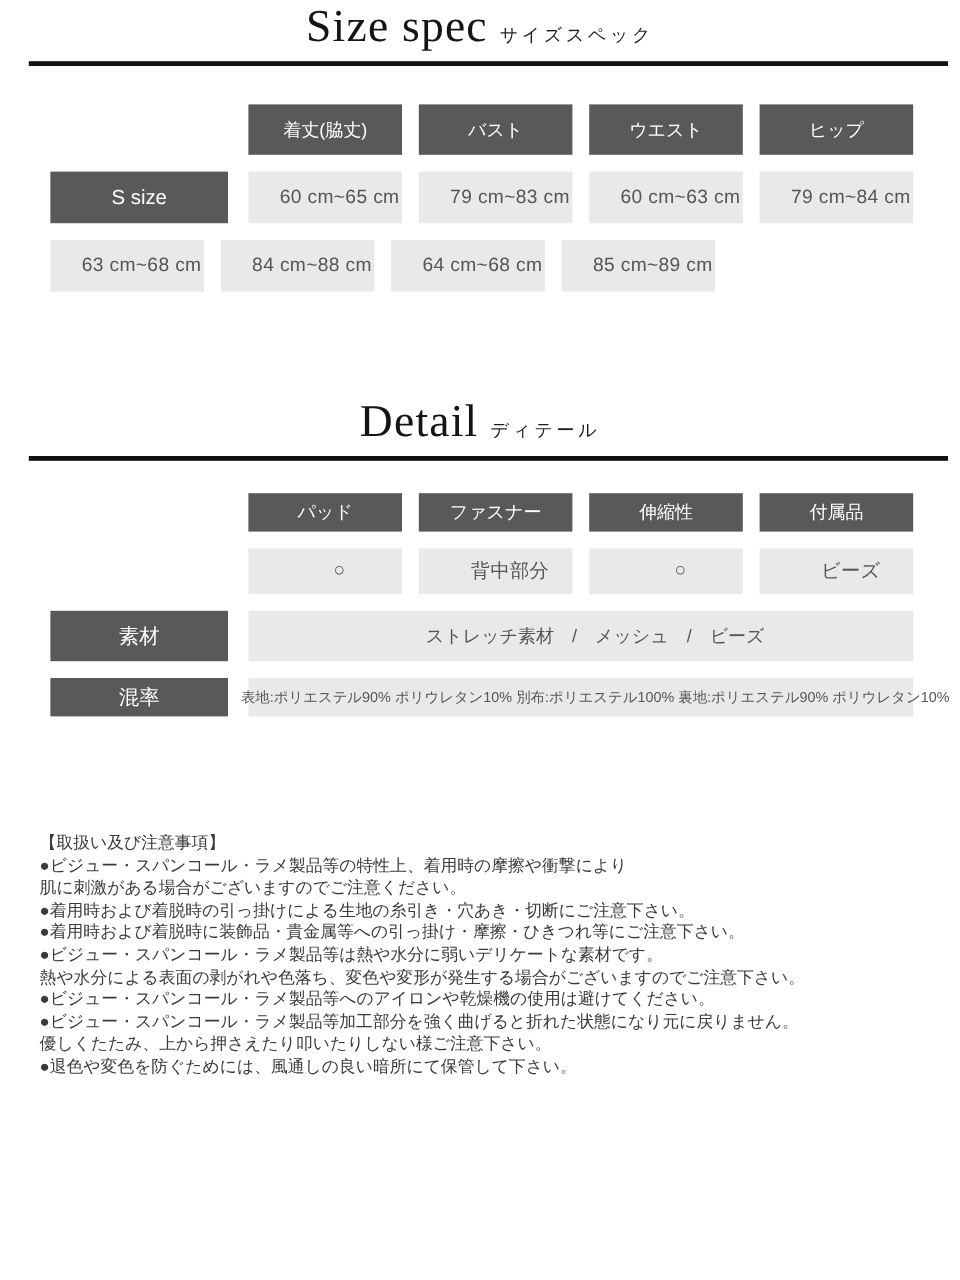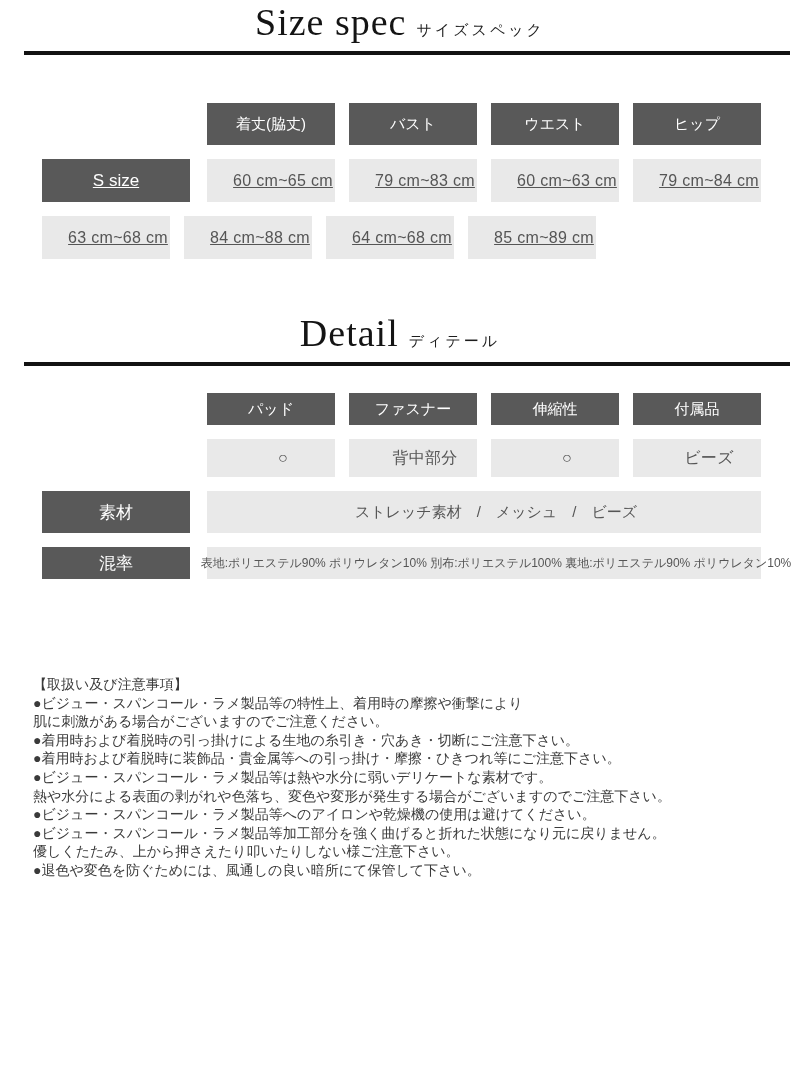--- a/index.html
+++ b/index.html
@@ -7,39 +7,39 @@
   .page {
     width: 800px;
     height: 1067px;
     background: #ffffff;
     font-family: "Liberation Sans", "DejaVu Sans", sans-serif;
     overflow: hidden;
     position: relative;
   }
   .title-block { text-align: center; }
   .title-block.first { }
-  .title-block.second { padding-top: 52px; }
+  .title-block.second { padding-top: 86px; }
   .title-en {
     font-family: "Liberation Serif", "DejaVu Serif", serif;
     font-size: 38px;
     color: #141414;
     letter-spacing: 1px;
   }
   .title-ja {
     font-size: 15px;
     color: #1d1d1d;
     margin-left: 10px;
     letter-spacing: 3px;
   }
   .rule {
     height: 4px;
     background: #121212;
     margin: 7px 10px 0 24px;
   }
-  .table { margin-top: 48px; }
+  .table { margin-top: 32px; }
   .detail-table { margin-top: 27px; }
   .trow { display: flex; margin: 0 0 14px 42px; }
   .trow:last-child { margin-bottom: 0; }
   .col-label {
     width: 148px;
     margin-right: 17px;
     flex: none;
   }
   .cell {
     width: 128px;
@@ -58,21 +58,21 @@
   .light {
     background: #e9e9e9;
     color: #555555;
     display: flex;
     align-items: center;
     justify-content: center;
     padding-left: 24px;
   }
   .spacer { background: transparent; }
   .h42 { height: 42px; }
-  .h43 { height: 43px; text-decoration: underline; }
+  .h43 { height: 43px; }
   .h38 { height: 38px; }
   .h44 { height: 32px; }
   .head-text { font-size: 15px; }
   .label-text { font-size: 17px; }
   .data-text { font-size: 16px; letter-spacing: 0.3px; }
   .material-text { font-size: 15px; }
   .mixture-text { font-size: 12px; white-space: nowrap; letter-spacing: 0; }
   .notice {
     margin: 96px 20px 0 33px;
     font-size: 14px;

